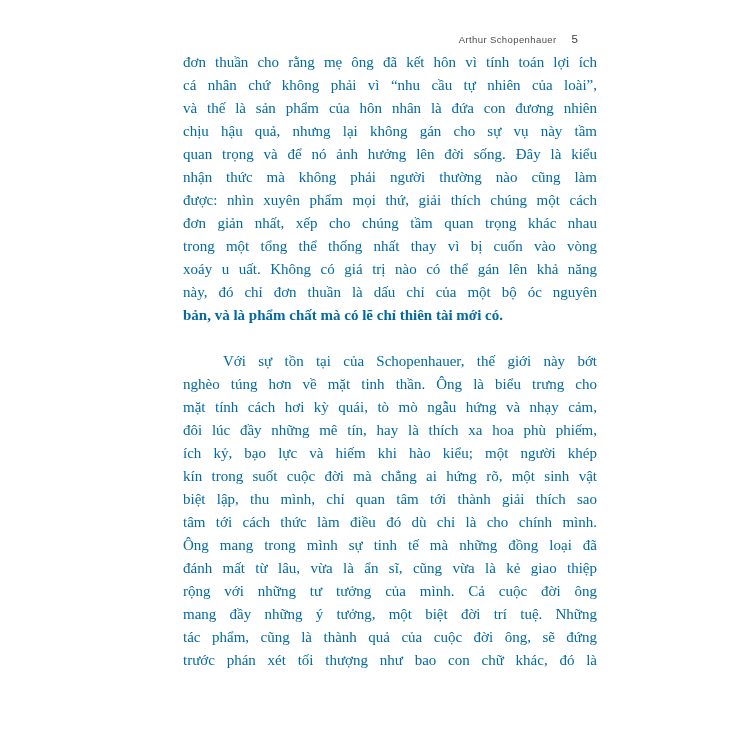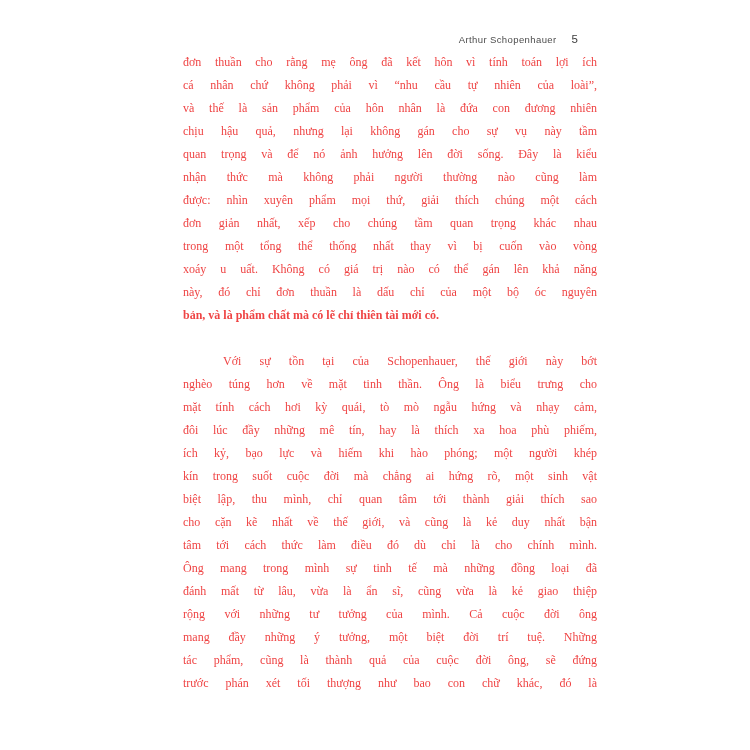--- a/index.html
+++ b/index.html
@@ -33,22 +33,22 @@
   .page-number {
     font-size: 11.5px;
     color: #3c3c3c;
     letter-spacing: 0;
   }
   .text-block {
     position: absolute;
     left: 183px;
     top: 51px;
     width: 414px;
-    color: #ef4444;
-    font-size: 12px;
+    color: #0369a1;
+    font-size: 15px;
     line-height: 23px;
   }
   .para .line {
     text-align: justify;
     text-align-last: justify;
     white-space: normal;
   }
   .para.last-line-left .line:last-child {
     text-align-last: left;
     font-weight: bold;
@@ -87,24 +87,23 @@
         <div class="line">bản, và là phẩm chất mà có lẽ chỉ thiên tài mới có.</div>
       </div>
 
     <div class="para-gap"></div>
 
     <div class="para first-line-indent">
         <div class="line">Với sự tồn tại của Schopenhauer, thế giới này bớt</div>
         <div class="line">nghèo túng hơn về mặt tinh thần. Ông là biểu trưng cho</div>
         <div class="line">mặt tính cách hơi kỳ quái, tò mò ngẫu hứng và nhạy cảm,</div>
         <div class="line">đôi lúc đầy những mê tín, hay là thích xa hoa phù phiếm,</div>
-        <div class="line">ích kỷ, bạo lực và hiếm khi hào phóng; một người khép</div>
+        <div class="line">ích kỷ, bạo lực và hiếm khi hào kiểu; một người khép</div>
         <div class="line">kín trong suốt cuộc đời mà chẳng ai hứng rõ, một sinh vật</div>
         <div class="line">biệt lập, thu mình, chỉ quan tâm tới thành giải thích sao</div>
-        <div class="line">cho cặn kẽ nhất về thế giới, và cũng là kẻ duy nhất bận</div>
         <div class="line">tâm tới cách thức làm điều đó dù chỉ là cho chính mình.</div>
         <div class="line">Ông mang trong mình sự tinh tế mà những đồng loại đã</div>
         <div class="line">đánh mất từ lâu, vừa là ẩn sĩ, cũng vừa là kẻ giao thiệp</div>
         <div class="line">rộng với những tư tưởng của mình. Cả cuộc đời ông</div>
         <div class="line">mang đầy những ý tưởng, một biệt đời trí tuệ. Những</div>
         <div class="line">tác phẩm, cũng là thành quả của cuộc đời ông, sẽ đứng</div>
         <div class="line">trước phán xét tối thượng như bao con chữ khác, đó là</div>
       </div>
   </div>
 

